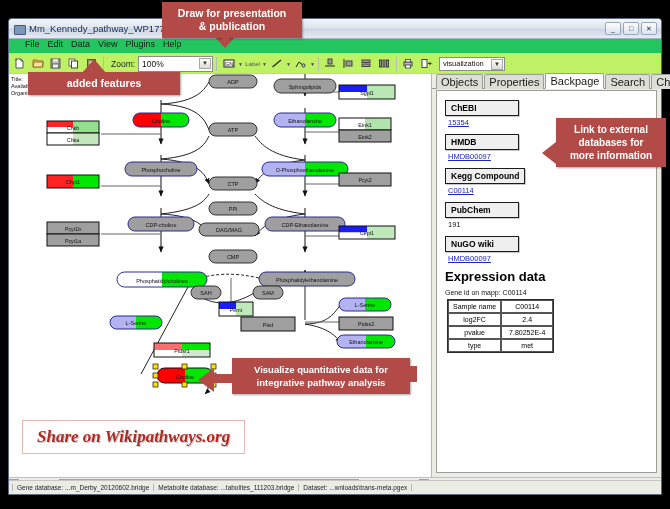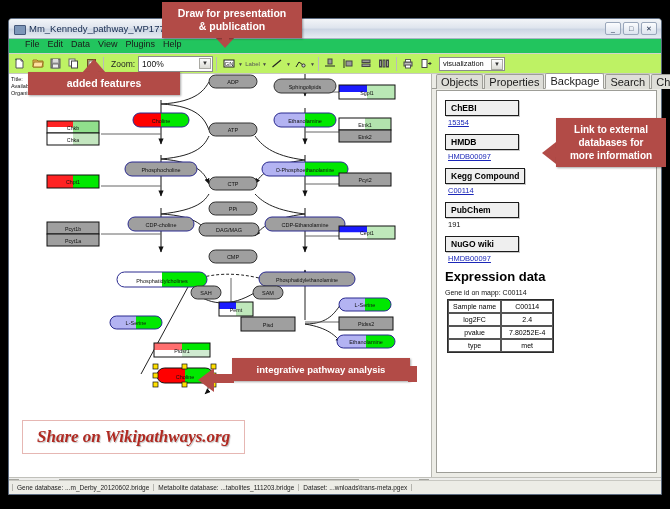--- a/index.html
+++ b/index.html
@@ -759,20 +759,21 @@
 
   <div class="callout" style="left:556px; top:118px; width:110px; font-size:10px;">
     <div>Link  to external</div>
     <div>databases  for</div>
     <div>more information</div>
   </div>
   <div class="arrow-left" style="left:542px; top:142px; border-top:11px solid transparent; border-bottom:11px solid transparent; border-right:14px solid #b24b47;"></div>
   <div style="position:absolute;left:550px;top:148px;width:8px;height:9px;background:#b24b47;z-index:60;"></div>
 
   <div class="callout" style="left:232px; top:358px; width:178px; font-size:9.5px; line-height:13px;">
+    <div>Visualize quantitative data  for</div>
     <div>integrative pathway analysis</div>
   </div>
   <div class="arrow-left" style="left:198px; top:368px; border-top:12px solid transparent; border-bottom:12px solid transparent; border-right:16px solid #b24b47;"></div>
   <div style="position:absolute;left:212px;top:374px;width:22px;height:9px;background:#b24b47;z-index:60;"></div>
   <div style="position:absolute;left:408px;top:366px;width:9px;height:16px;background:#b24b47;z-index:60;"></div>
 
   <div class="share-box" style="left:22px; top:420px;">Share on Wikipathways.org</div>
 
 </div>
 

